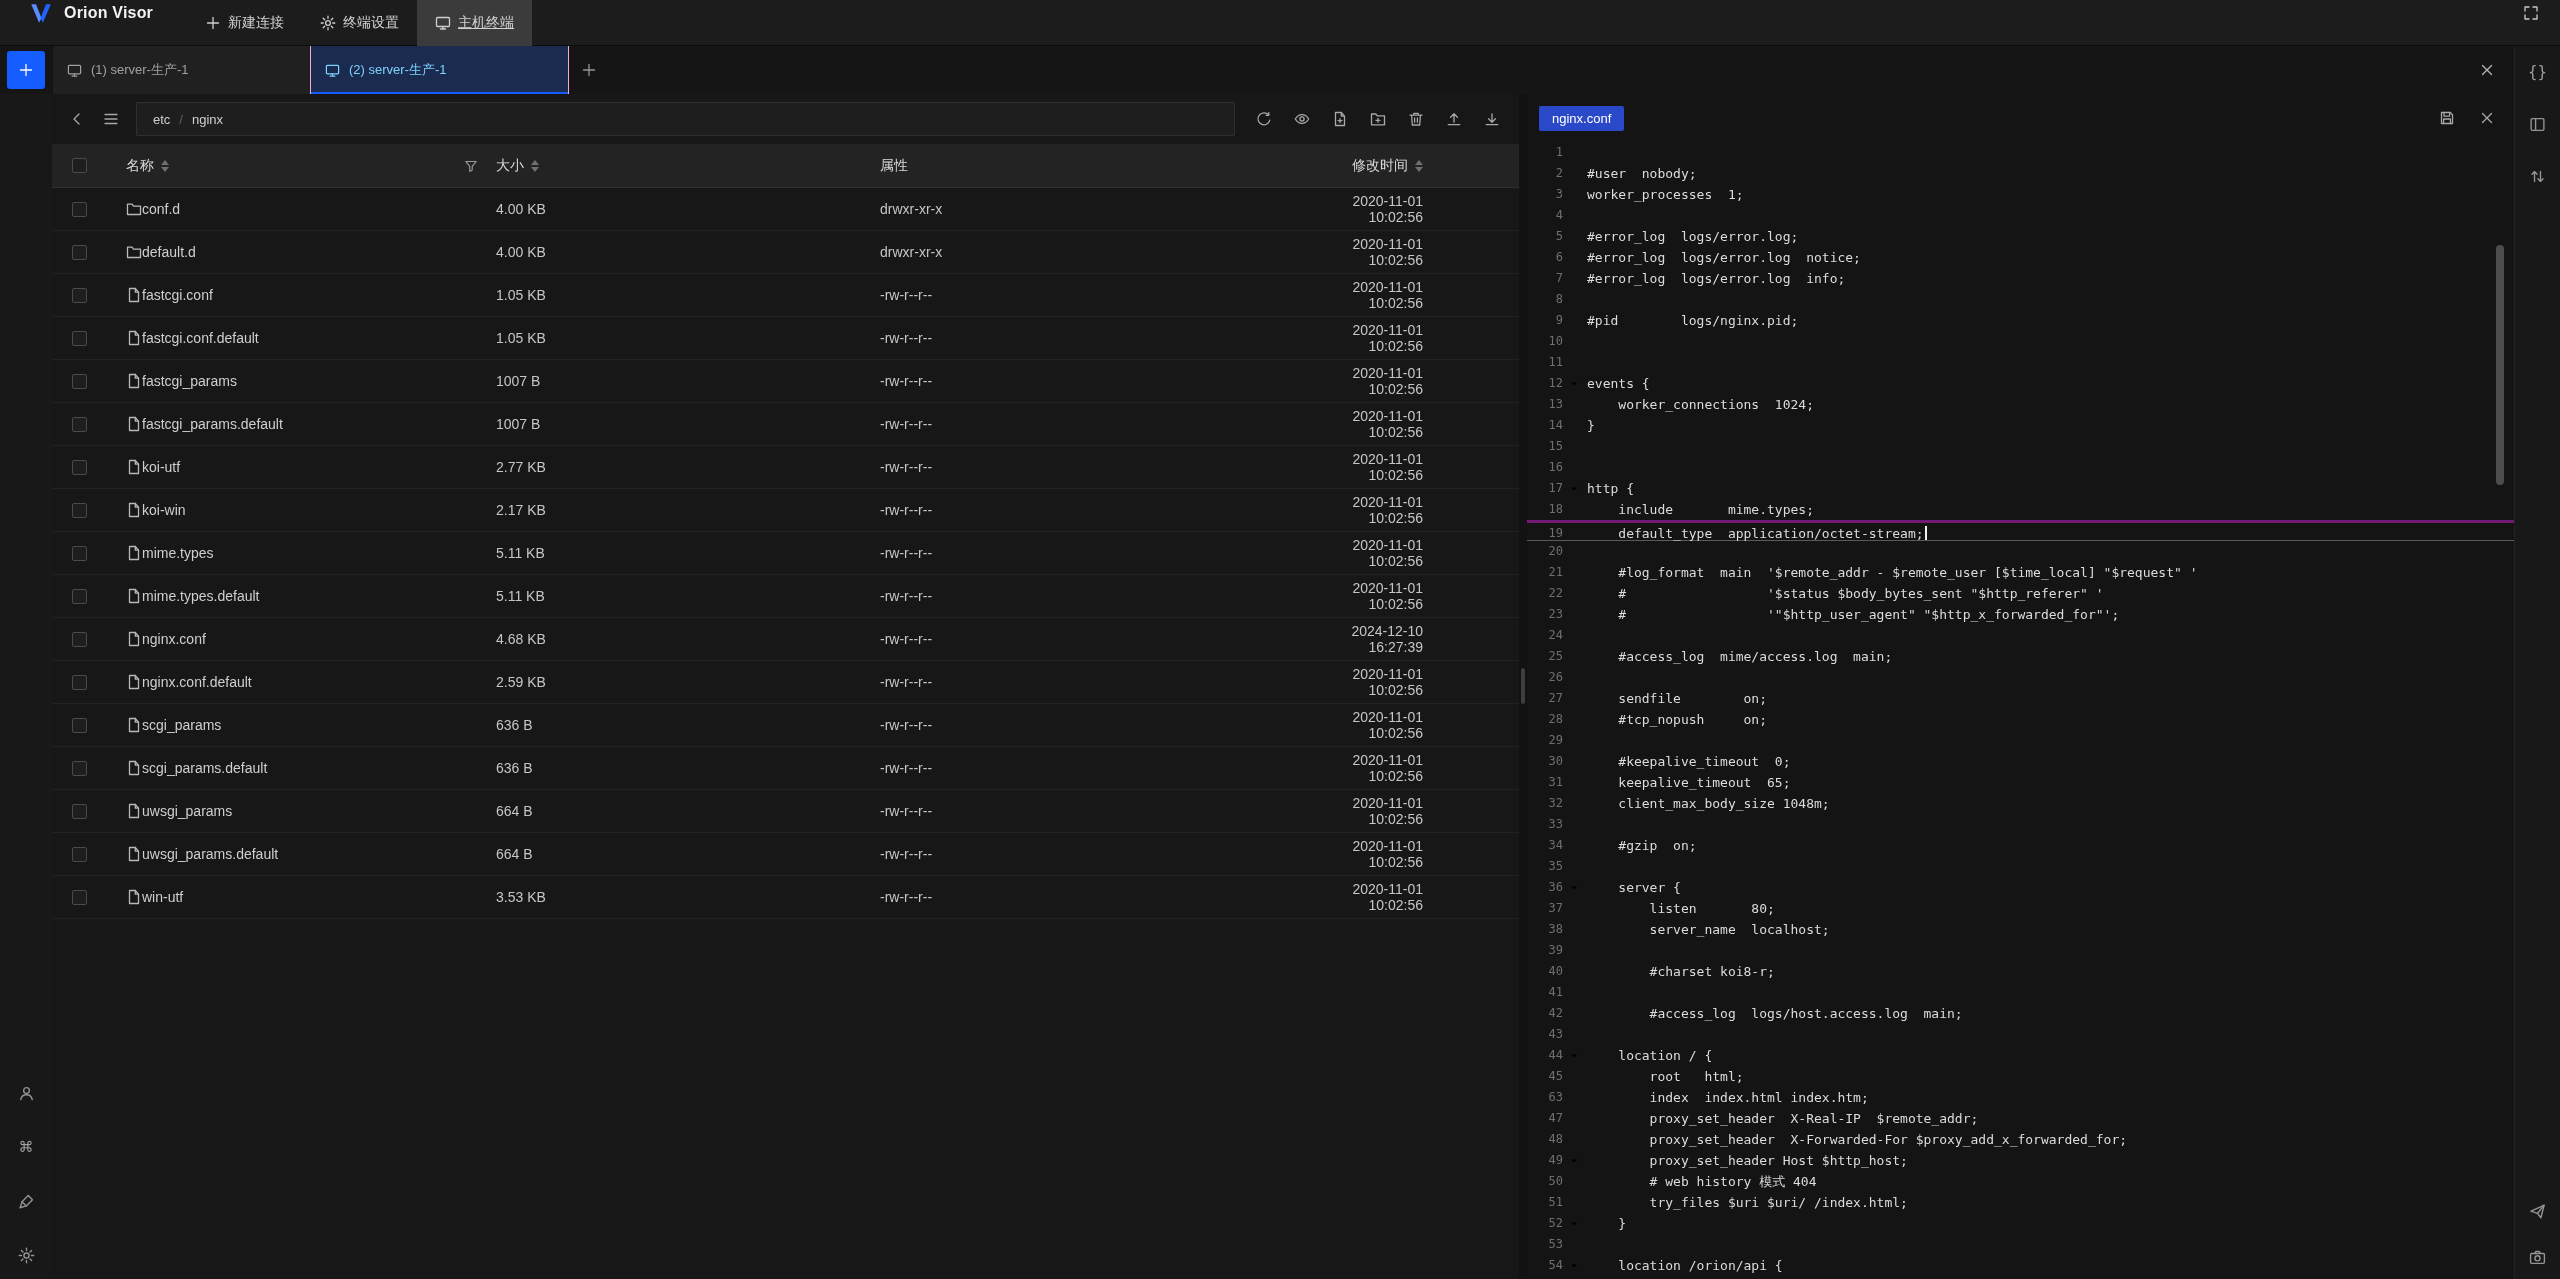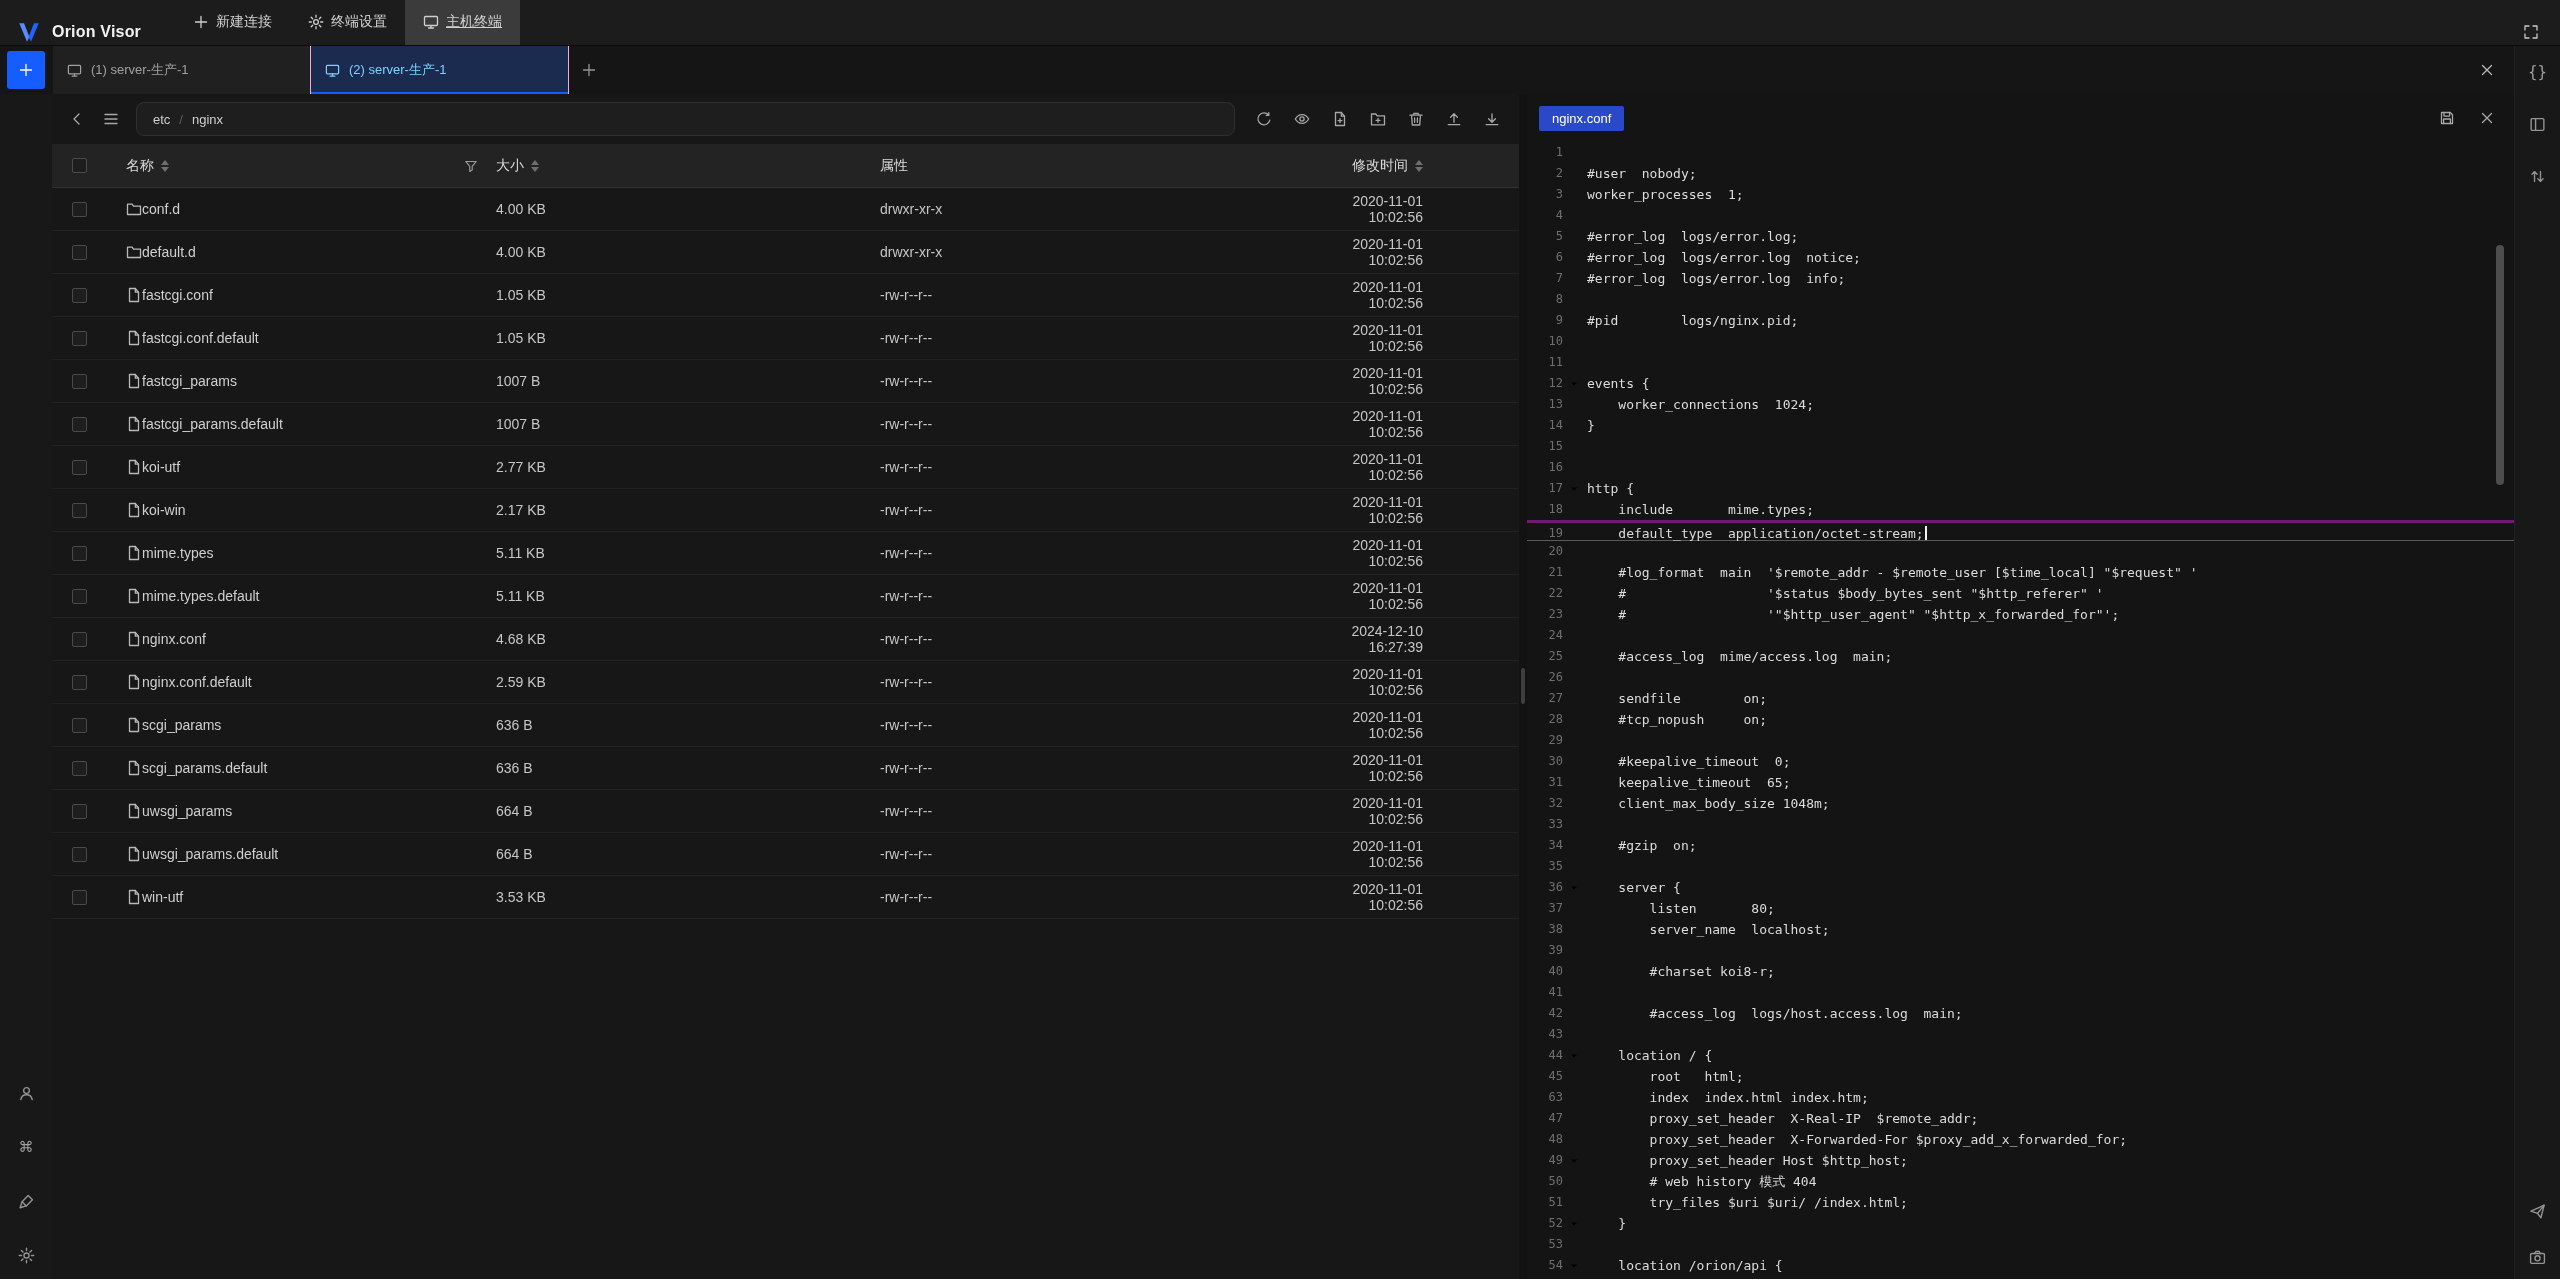--- a/index.html
+++ b/index.html
@@ -3,21 +3,21 @@
 <meta charset="utf-8">
 <style>
   * { box-sizing: border-box; margin: 0; padding: 0; }
   html,body { width:2560px; height:1279px; overflow:hidden; }
   body { background:#101010; font-family:"Liberation Sans",sans-serif; color:#d6d6d6; }
   button { background:none; border:none; color:inherit; font:inherit; cursor:pointer; padding:0; }
   .icon svg { width:16px; height:16px; fill:none; stroke:currentColor; stroke-width:1.3; stroke-linecap:round; stroke-linejoin:round; display:block; }
   .icon { display:inline-flex; align-items:center; justify-content:center; }
 
   
-  .topbar { height:46px; background:#1c1c1c; display:flex; align-items:flex-end; padding-left:16px; border-bottom:1px solid #0b0b0b; }
+  .topbar { height:46px; background:#1c1c1c; display:flex; align-items:flex-start; padding-left:28px; border-bottom:1px solid #0b0b0b; }
   .logo { display:flex; align-items:center; gap:10px; }
   .logo-mark { width:26px; height:26px; display:block; }
   .logo-text { font-size:16px; font-weight:bold; color:#f2f2f2; letter-spacing:.2px; }
   .topbar-menu { display:flex; height:46px; margin-left:34px; }
   .menu-item { display:flex; align-items:center; gap:7px; padding:0 18px; font-size:14px; color:#d2d2d2; height:46px; }
   .menu-item .icon { color:#cfcfcf; }
   .menu-item.active { background:#3b3b3b;text-decoration:underline; }
   .topbar-spacer { flex:1; }
   .tool-btn { width:26px; height:26px; display:flex; align-items:center; justify-content:center; color:#a8a8a8; }
   .topbar .tool-btn { margin-right:16px; color:#c9c9c9; }
@@ -42,21 +42,21 @@
   .main { display:flex; height:1185px; }
 
   .left-strip { width:52px; background:#181818; display:flex; flex-direction:column; justify-content:flex-end; align-items:center; gap:30px; padding-bottom:12px; }
   .strip-btn { width:24px; height:24px; display:flex; align-items:center; justify-content:center; color:#949494; }
   .strip-btn svg { width:17px; height:17px; }
   .txt-icon { font-family:"DejaVu Sans",sans-serif; font-size:15px; color:#a0a0a0; }
 
   
   .file-panel { width:1467px; background:#171717; display:flex; flex-direction:column; }
   .pathbar { height:50px; display:flex; align-items:center; padding:0 12px; gap:8px; }
-  .breadcrumb { flex:1; height:30px; background:#1e1e1e; border:1px solid #2f2f2f; border-radius:8px; display:flex; align-items:center; gap:9px; padding:16px 16px; font-size:13px; color:#cfcfcf; margin:0 4px; }
+  .breadcrumb { flex:1; height:30px; background:#1e1e1e; border:1px solid #2f2f2f; border-radius:1px; display:flex; align-items:center; gap:9px; padding:16px 16px; font-size:13px; color:#cfcfcf; margin:0 4px; }
   .bc-sep { color:#5f5f5f; }
   .path-tools { display:flex; gap:12px; margin-left:4px; margin-right:2px; }
 
   .fhead, .frow { display:grid; grid-template-columns:44px 400px 384px 420px 1fr; align-items:center; }
   .fhead { height:44px; background:#232323; font-size:14px; color:#dadada; border-bottom:1px solid #2f2f2f; }
   .hc { display:flex; align-items:center; }
   .c-name { padding-left:30px; gap:7px; }
   .c-size { gap:7px; }
   .c-time { justify-content:flex-end; padding-right:96px; gap:7px; }
   .flex1 { flex:1; }

